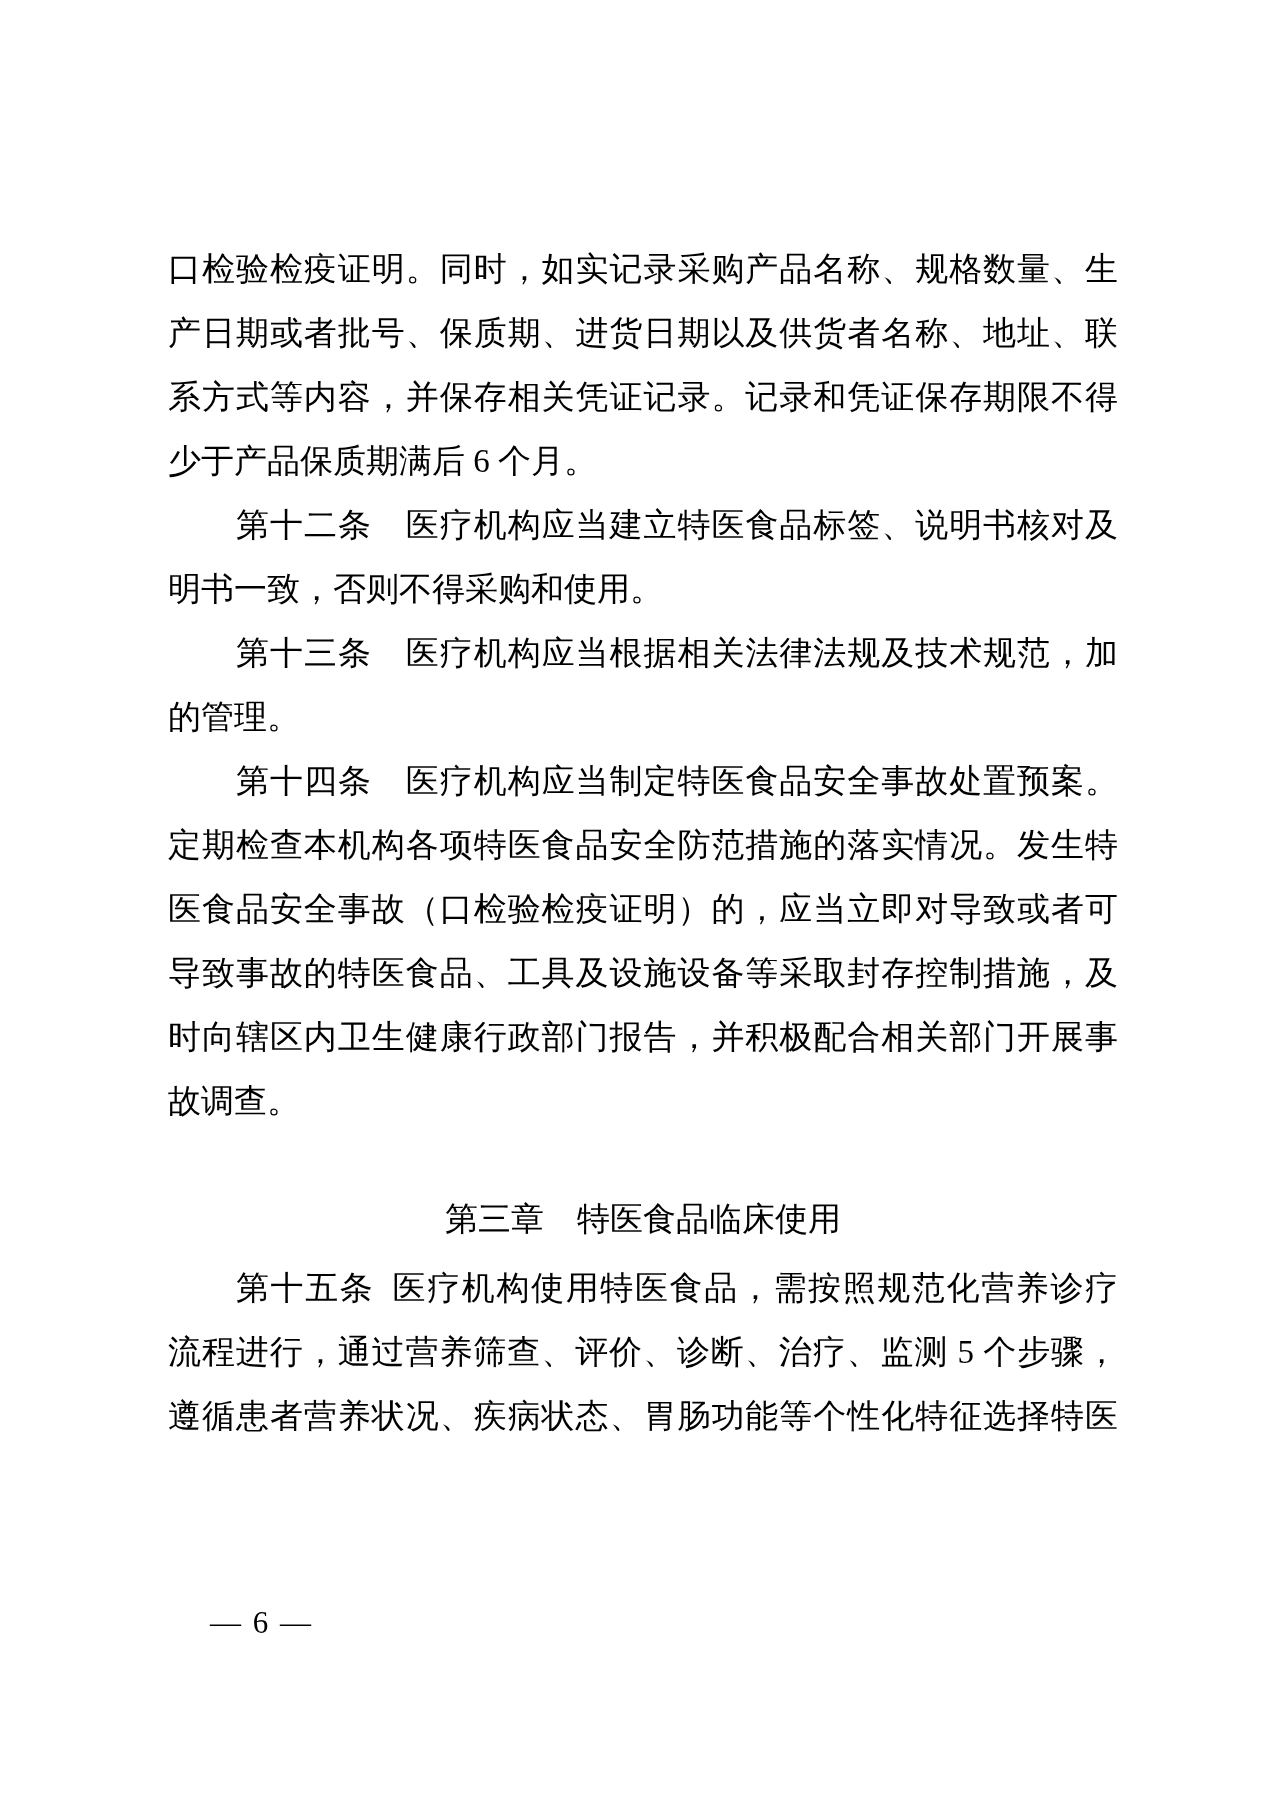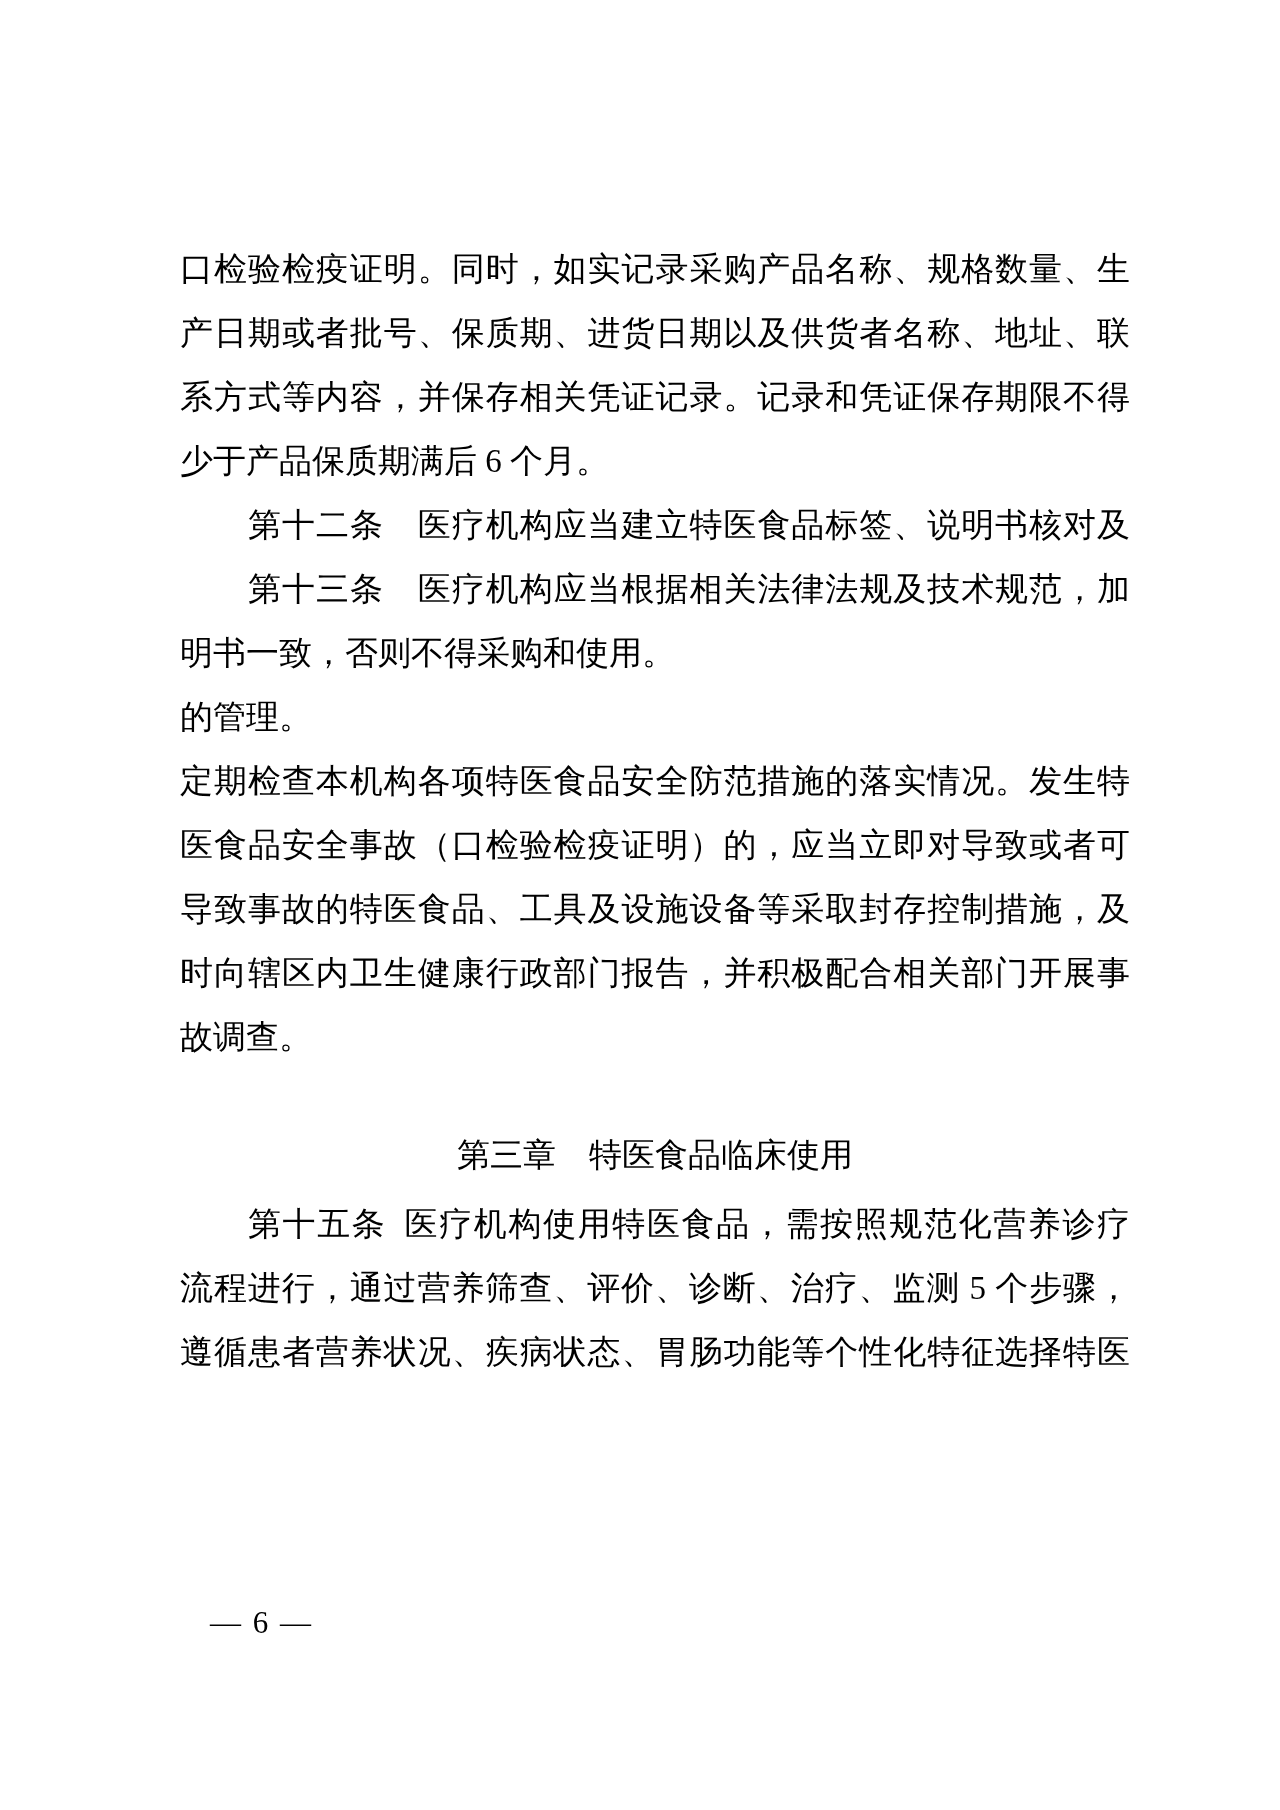--- a/index.html
+++ b/index.html
@@ -6,21 +6,21 @@
   .page{
     position:relative;
     width:1280px;height:1810px;
     background:#ffffff;
     color:#000;
     font-family:"Liberation Serif","DejaVu Serif",serif;
     overflow:hidden;
   }
   .doc{
     position:absolute;
-    left:180px;top:237px;
+    left:168px;top:237px;
     width:950px;
     font-size:33px;
     line-height:64px;
   }
   .line{
     text-align:justify;
     text-align-last:justify;
     height:64px;
     overflow:hidden;
     white-space:normal;
@@ -60,23 +60,24 @@
 <body>
 
 <div class="page">
   <div class="doc">
     <div id="para-top">
         <div class="line">口检验检疫证明。同时，如实记录采购产品名称、规格数量、生</div>
         <div class="line">产日期或者批号、保质期、进货日期以及供货者名称、地址、联</div>
         <div class="line">系方式等内容，并保存相关凭证记录。记录和凭证保存期限不得</div>
         <div class="line lastline">少于产品保质期满后 6 个月。</div>
         <div class="line indent"><span class="article-no">第十二条</span>　医疗机构应当建立特医食品标签、说明书核对及</div>
+        <div class="line lastline">明书一致，否则不得采购和使用。</div>
         <div class="line indent"><span class="article-no">第十三条</span>　医疗机构应当根据相关法律法规及技术规范，加</div>
-        <div class="line lastline">明书一致，否则不得采购和使用。</div>
         <div class="line lastline">的管理。</div>
+        <div class="line indent"><span class="article-no">第十四条</span>　医疗机构应当制定特医食品安全事故处置预案。</div>
         <div class="line">定期检查本机构各项特医食品安全防范措施的落实情况。发生特</div>
         <div class="line">医食品安全事故（口检验检疫证明）的，应当立即对导致或者可能</div>
         <div class="line">导致事故的特医食品、工具及设施设备等采取封存控制措施，及</div>
         <div class="line">时向辖区内卫生健康行政部门报告，并积极配合相关部门开展事</div>
         <div class="line lastline">故调查。</div>
       </div>
     <div class="chapter-heading">第三章　特医食品临床使用</div>
     <div id="para-bottom" class="after-heading">
         <div class="line indent"><span class="article-no">第十五条</span> 医疗机构使用特医食品，需按照规范化营养诊疗</div>
         <div class="line">流程进行，通过营养筛查、评价、诊断、治疗、监测 5 个步骤，</div>

